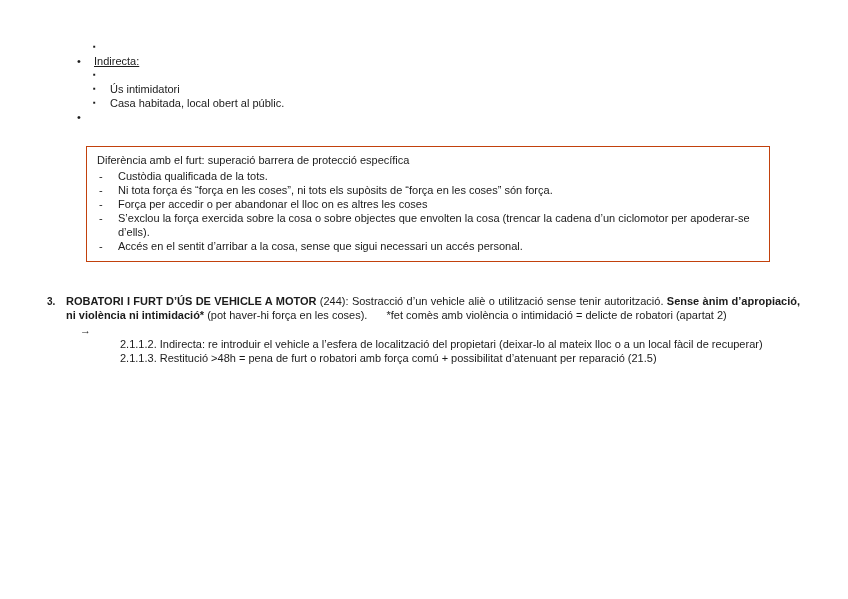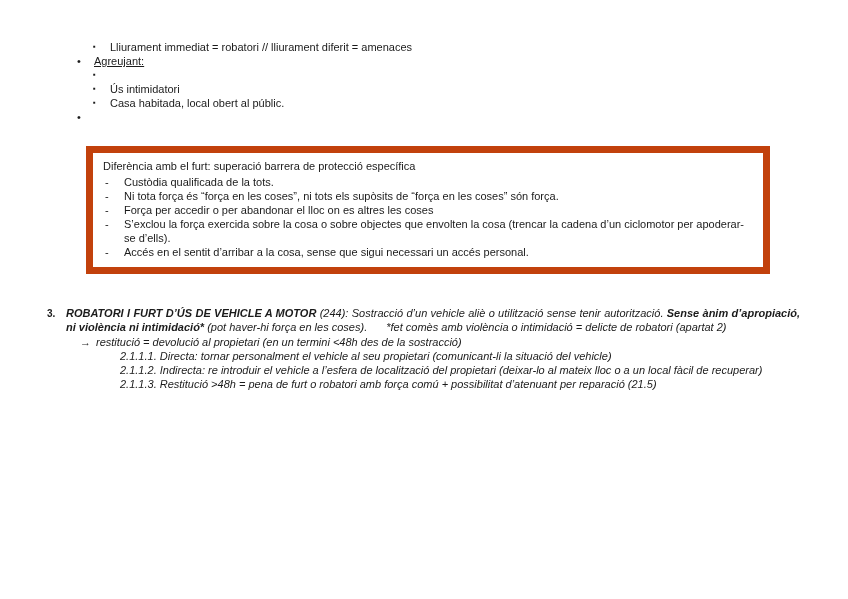--- a/index.html
+++ b/index.html
@@ -17,54 +17,53 @@
   }
   
   .li { display: flex; }
   .lvl1 { padding-left: 30px; }
   .lvl2 { padding-left: 46px; }
   .marker { flex: 0 0 17px; }
   .marker.sq { font-size: 8px; line-height: 14px; }
   .underline { text-decoration: underline; }
   
   .box {
-    border: 7px solid #c2410c;
+    border: 1px solid #c2410c;
     margin: 22px 0 0 39px;
     width: 684px;
     padding: 6px 10px 8px 8px;
   }
   .box-title { padding-left: 2px; margin-bottom: 2px; }
   .dash-item { display: flex; }
   .dash { flex: 0 0 23px; padding-left: 4px; }
   .dash-text { flex: 1 1 auto; }
   
   .sec3 { margin-top: 32px; }
   .sec3-row { display: flex; }
   .sec3-num { flex: 0 0 19px; font-weight: bold; font-size: 10px; padding-top: 1px; }
-  .sec3-body { width: 734px; font-style: italic; }
+  .sec3-body { width: 734px; }
   .sec3-para { margin: 0; text-align: justify; }
   .bold { font-weight: bold; }
   .note { margin-left: 16px; }
   .arrow-line { display: flex; margin: 1px 0 0 14px; }
   .arrow { flex: 0 0 16px; }
   .sub-item { margin-left: 54px; }
 </style>
 </head>
 <body>
 
 <main class="page">
 
   <section class="top-list">
     <div class="li lvl2">
       <span class="marker sq">▪</span>
-      <span class="li-text">Lliurament immediat = robatori // lliurament diferit = amenaces</span>
     </div>
     <div class="li lvl1">
       <span class="marker">•</span>
-      <span class="li-text underline">Agreujant:</span>
+      <span class="li-text underline">Indirecta:</span>
     </div>
     <div class="li lvl2">
       <span class="marker sq">▪</span>
     </div>
     <div class="li lvl2">
       <span class="marker sq">▪</span>
       <span class="li-text">Ús intimidatori</span>
     </div>
     <div class="li lvl2">
       <span class="marker sq">▪</span>
@@ -105,22 +104,20 @@
       <div class="sec3-body">
         <p class="sec3-para">
           <span class="bold">ROBATORI I FURT D’ÚS DE VEHICLE A MOTOR</span>
           <span>(244): Sostracció d’un vehicle aliè o utilització sense tenir autorització.</span>
           <span class="bold">Sense ànim d’apropiació, ni violència ni intimidació*</span>
           <span>(pot haver-hi força en les coses).</span>
           <span class="note">*fet comès amb violència o intimidació = delicte de robatori (apartat 2)</span>
         </p>
         <div class="arrow-line">
           <span class="arrow">→</span>
-          <span>restitució = devolució al propietari (en un termini &lt;48h des de la sostracció)</span>
         </div>
-        <div class="sub-item">2.1.1.1. Directa: tornar personalment el vehicle al seu propietari (comunicant-li la situació del vehicle)</div>
         <div class="sub-item">2.1.1.2. Indirecta: re introduir el vehicle a l’esfera de localització del propietari (deixar-lo al mateix lloc o a un local fàcil de recuperar)</div>
         <div class="sub-item">2.1.1.3. Restitució &gt;48h = pena de furt o robatori amb força comú + possibilitat d’atenuant per reparació (21.5)</div>
       </div>
     </div>
   </section>
 
 </main>
 
 </body></html>

